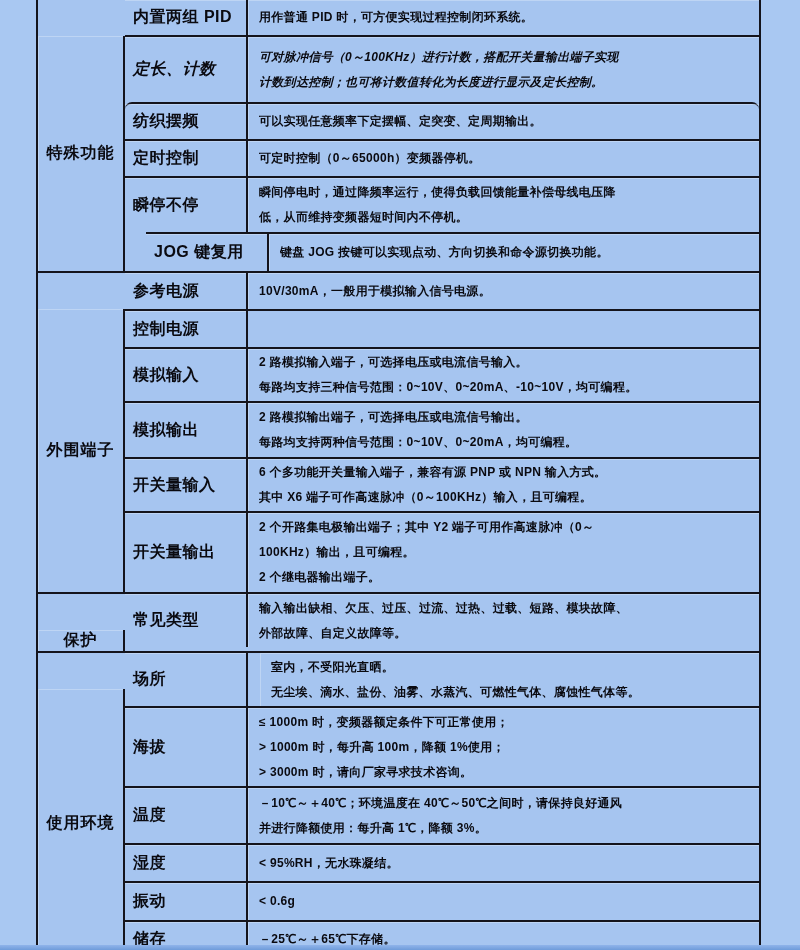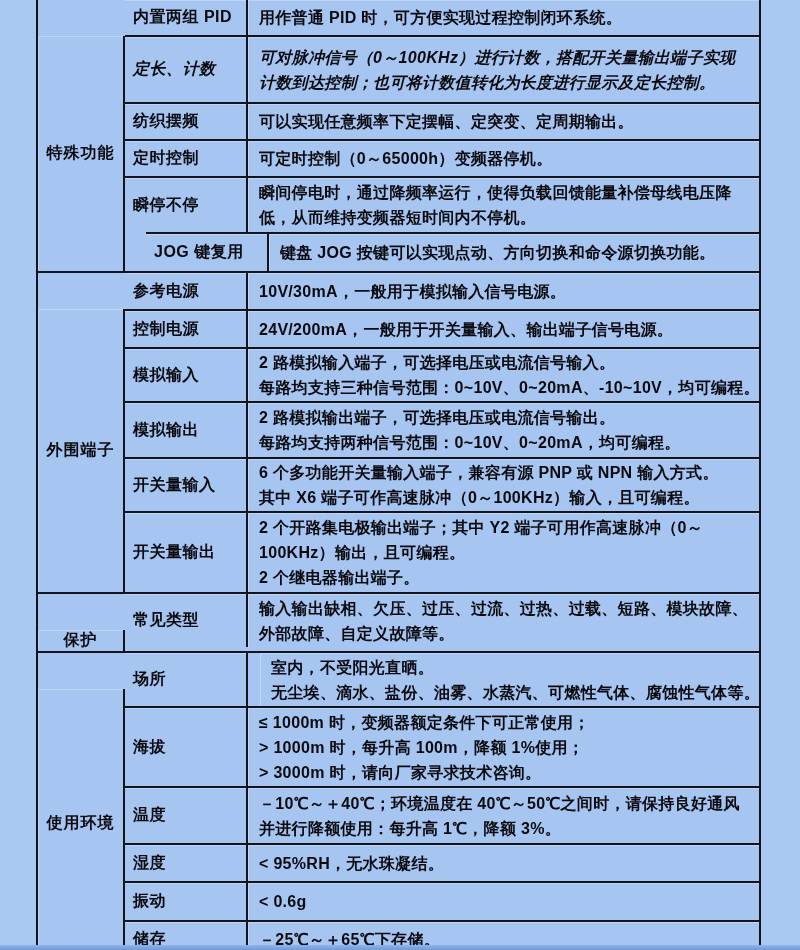--- a/index.html
+++ b/index.html
@@ -72,21 +72,21 @@
     min-width:0;
     box-sizing:border-box;
     display:flex;
     flex-direction:column;
     justify-content:center;
     padding-left:11px;
     padding-right:4px;
     box-shadow:inset 1px 1px 0 rgba(255,255,255,0.28);
   }
   .desc .line{
-    font-size:16px;
+    font-size:12px;
     line-height:25px;
     letter-spacing:0.3px;
     white-space:nowrap;
     overflow:hidden;
   }
   #bottom-strip{
     position:absolute;
     left:0;top:945px;
     width:800px;height:5px;
     background:linear-gradient(#8fb3ea,#6f9cda);
@@ -105,21 +105,21 @@
             <div class="line">用作普通 PID 时，可方便实现过程控制闭环系统。</div>
           </div>
         </div>
         <div class="row" style="height: 67px; font-style: italic;">
           <div class="item">定长、计数</div>
           <div class="desc">
             <div class="line">可对脉冲信号（0～100KHz）进行计数，搭配开关量输出端子实现</div>
             <div class="line">计数到达控制；也可将计数值转化为长度进行显示及定长控制。</div>
           </div>
         </div>
-        <div class="row" style="height: 37px;">
+        <div class="row" style="height: 37px; border-radius: 7px;">
           <div class="item">纺织摆频</div>
           <div class="desc">
             <div class="line">可以实现任意频率下定摆幅、定突变、定周期输出。</div>
           </div>
         </div>
         <div class="row" style="height: 37px;">
           <div class="item">定时控制</div>
           <div class="desc">
             <div class="line">可定时控制（0～65000h）变频器停机。</div>
           </div>
@@ -143,23 +143,20 @@
       <div class="cat">外围端子</div>
       <div class="rows">
         <div class="row" style="height: 36px;">
           <div class="item">参考电源</div>
           <div class="desc">
             <div class="line">10V/30mA，一般用于模拟输入信号电源。</div>
           </div>
         </div>
         <div class="row" style="height: 38px;">
           <div class="item">控制电源</div>
-          <div class="desc">
-            <div class="line">24V/200mA，一般用于开关量输入、输出端子信号电源。</div>
-          </div>
         </div>
         <div class="row" style="height: 54px;">
           <div class="item">模拟输入</div>
           <div class="desc">
             <div class="line">2 路模拟输入端子，可选择电压或电流信号输入。</div>
             <div class="line">每路均支持三种信号范围：0~10V、0~20mA、-10~10V，均可编程。</div>
           </div>
         </div>
         <div class="row" style="height: 56px;">
           <div class="item">模拟输出</div>

